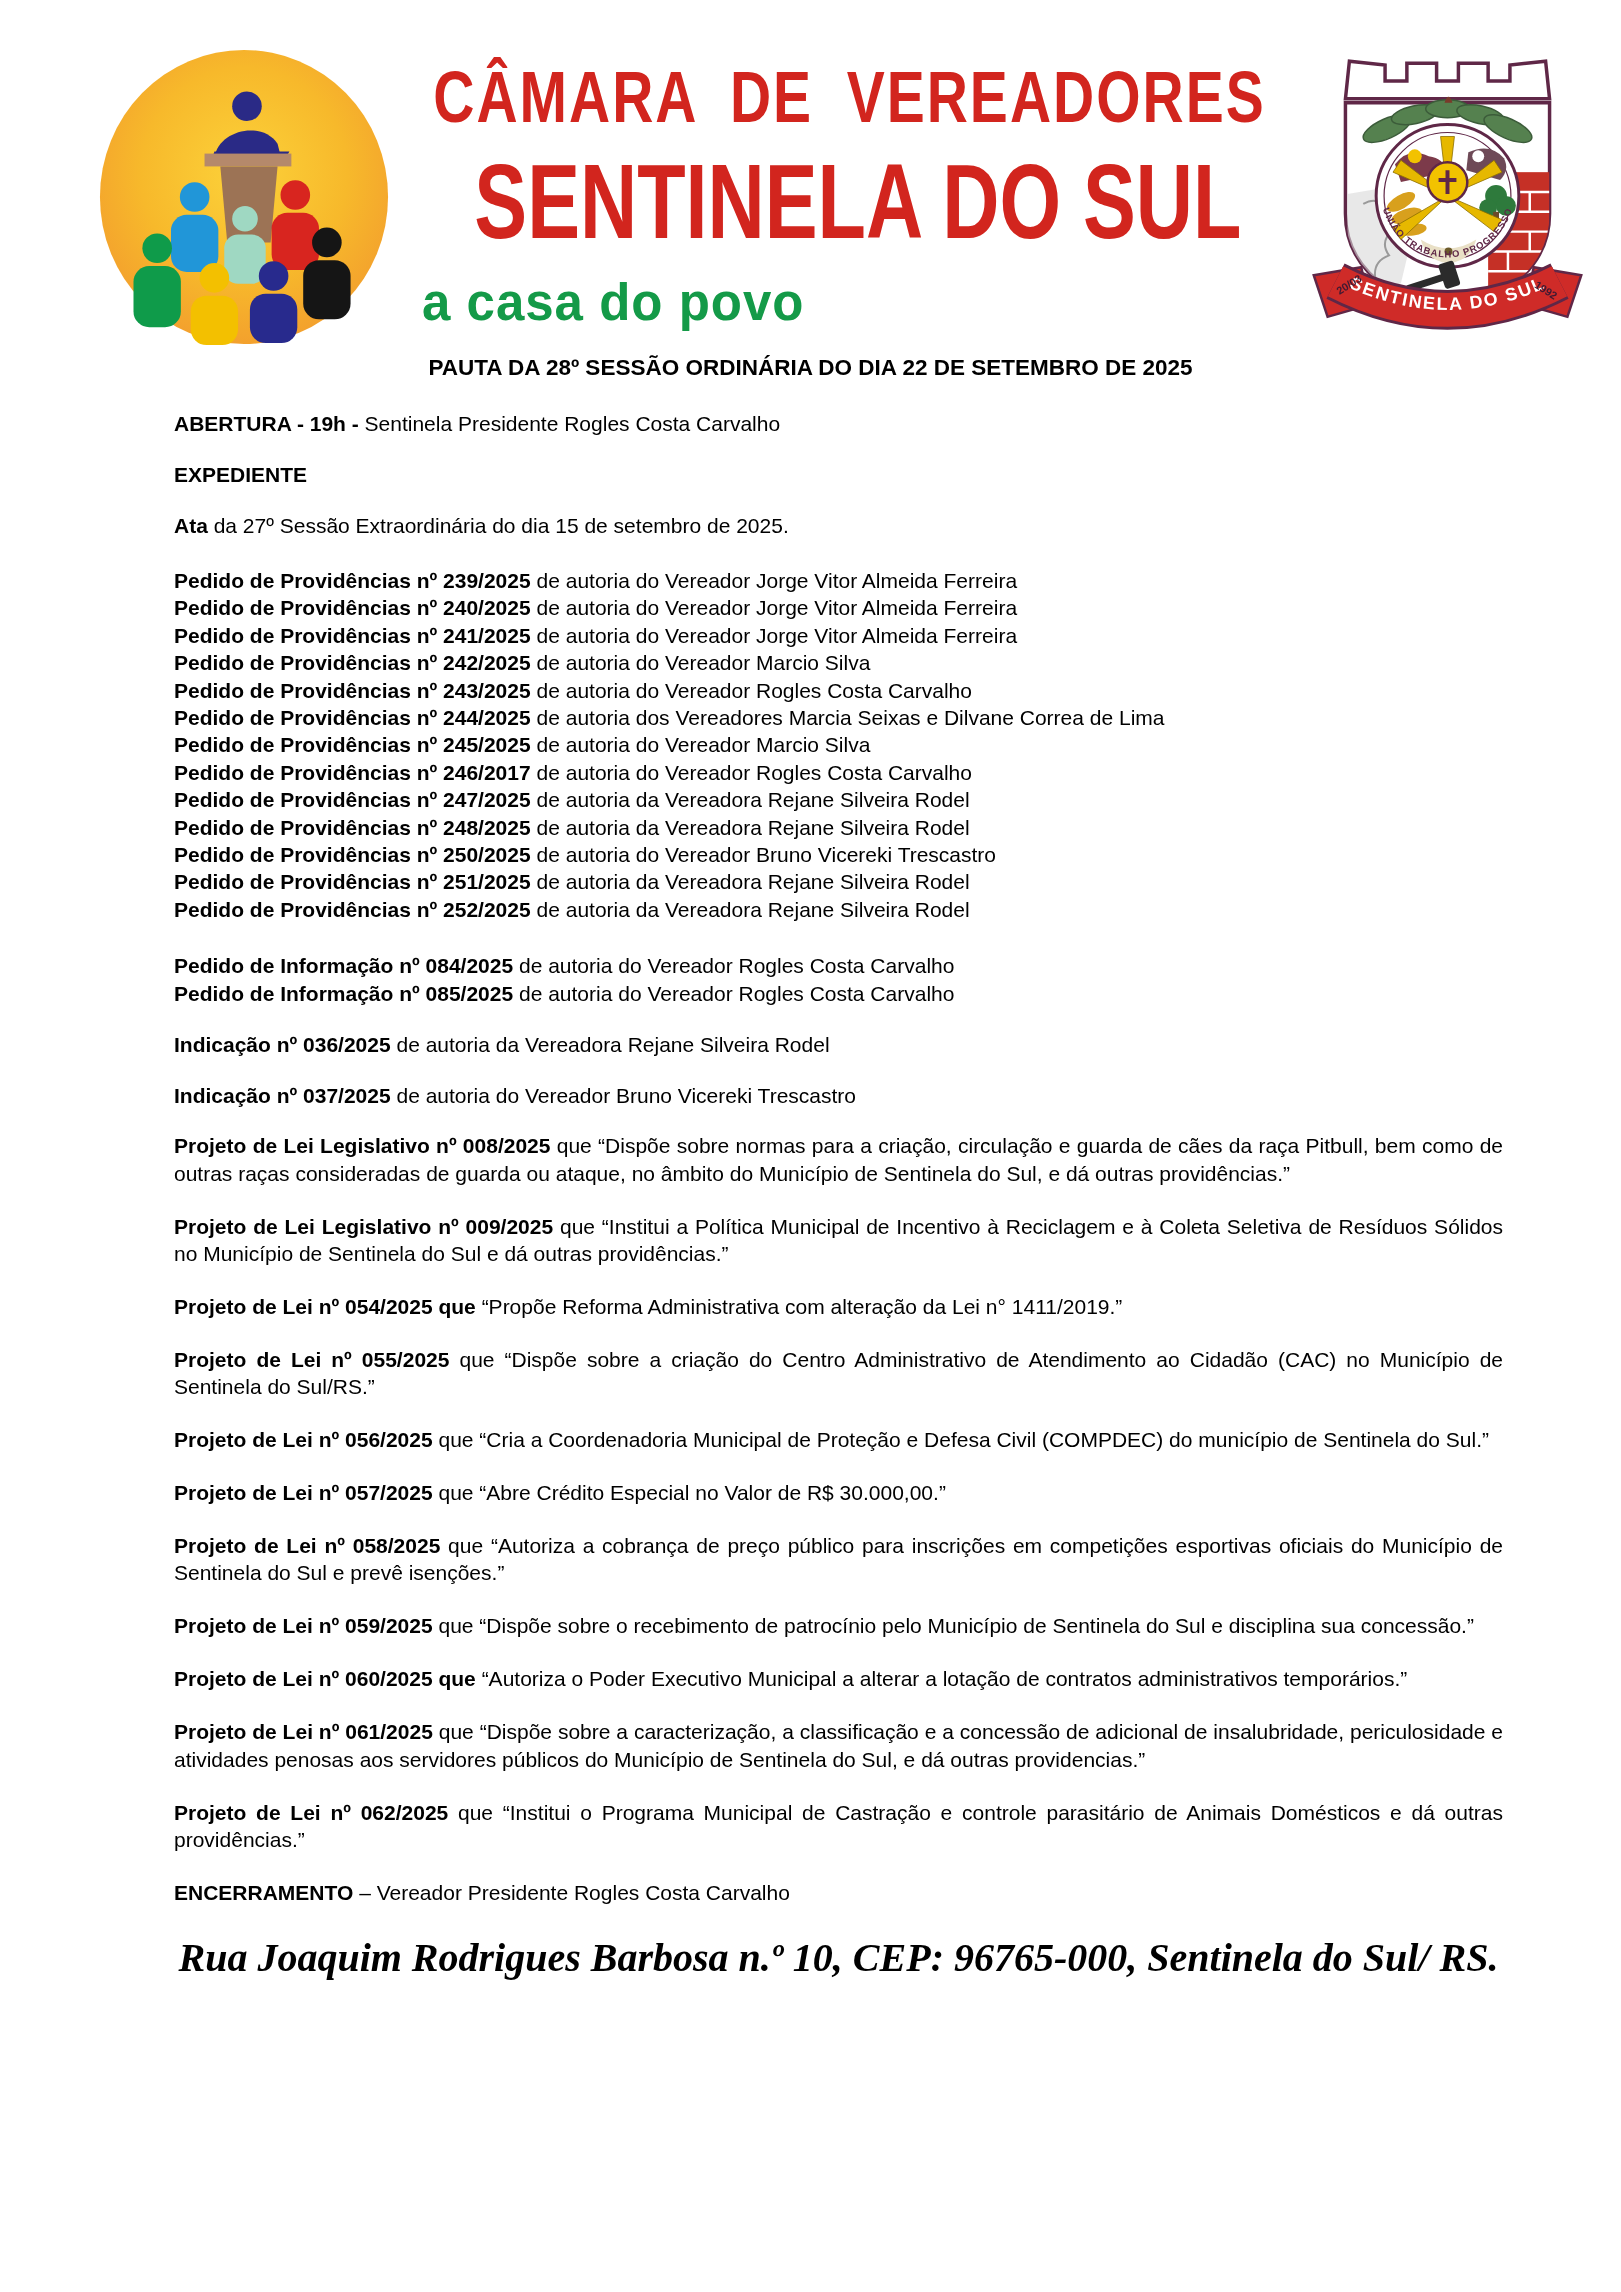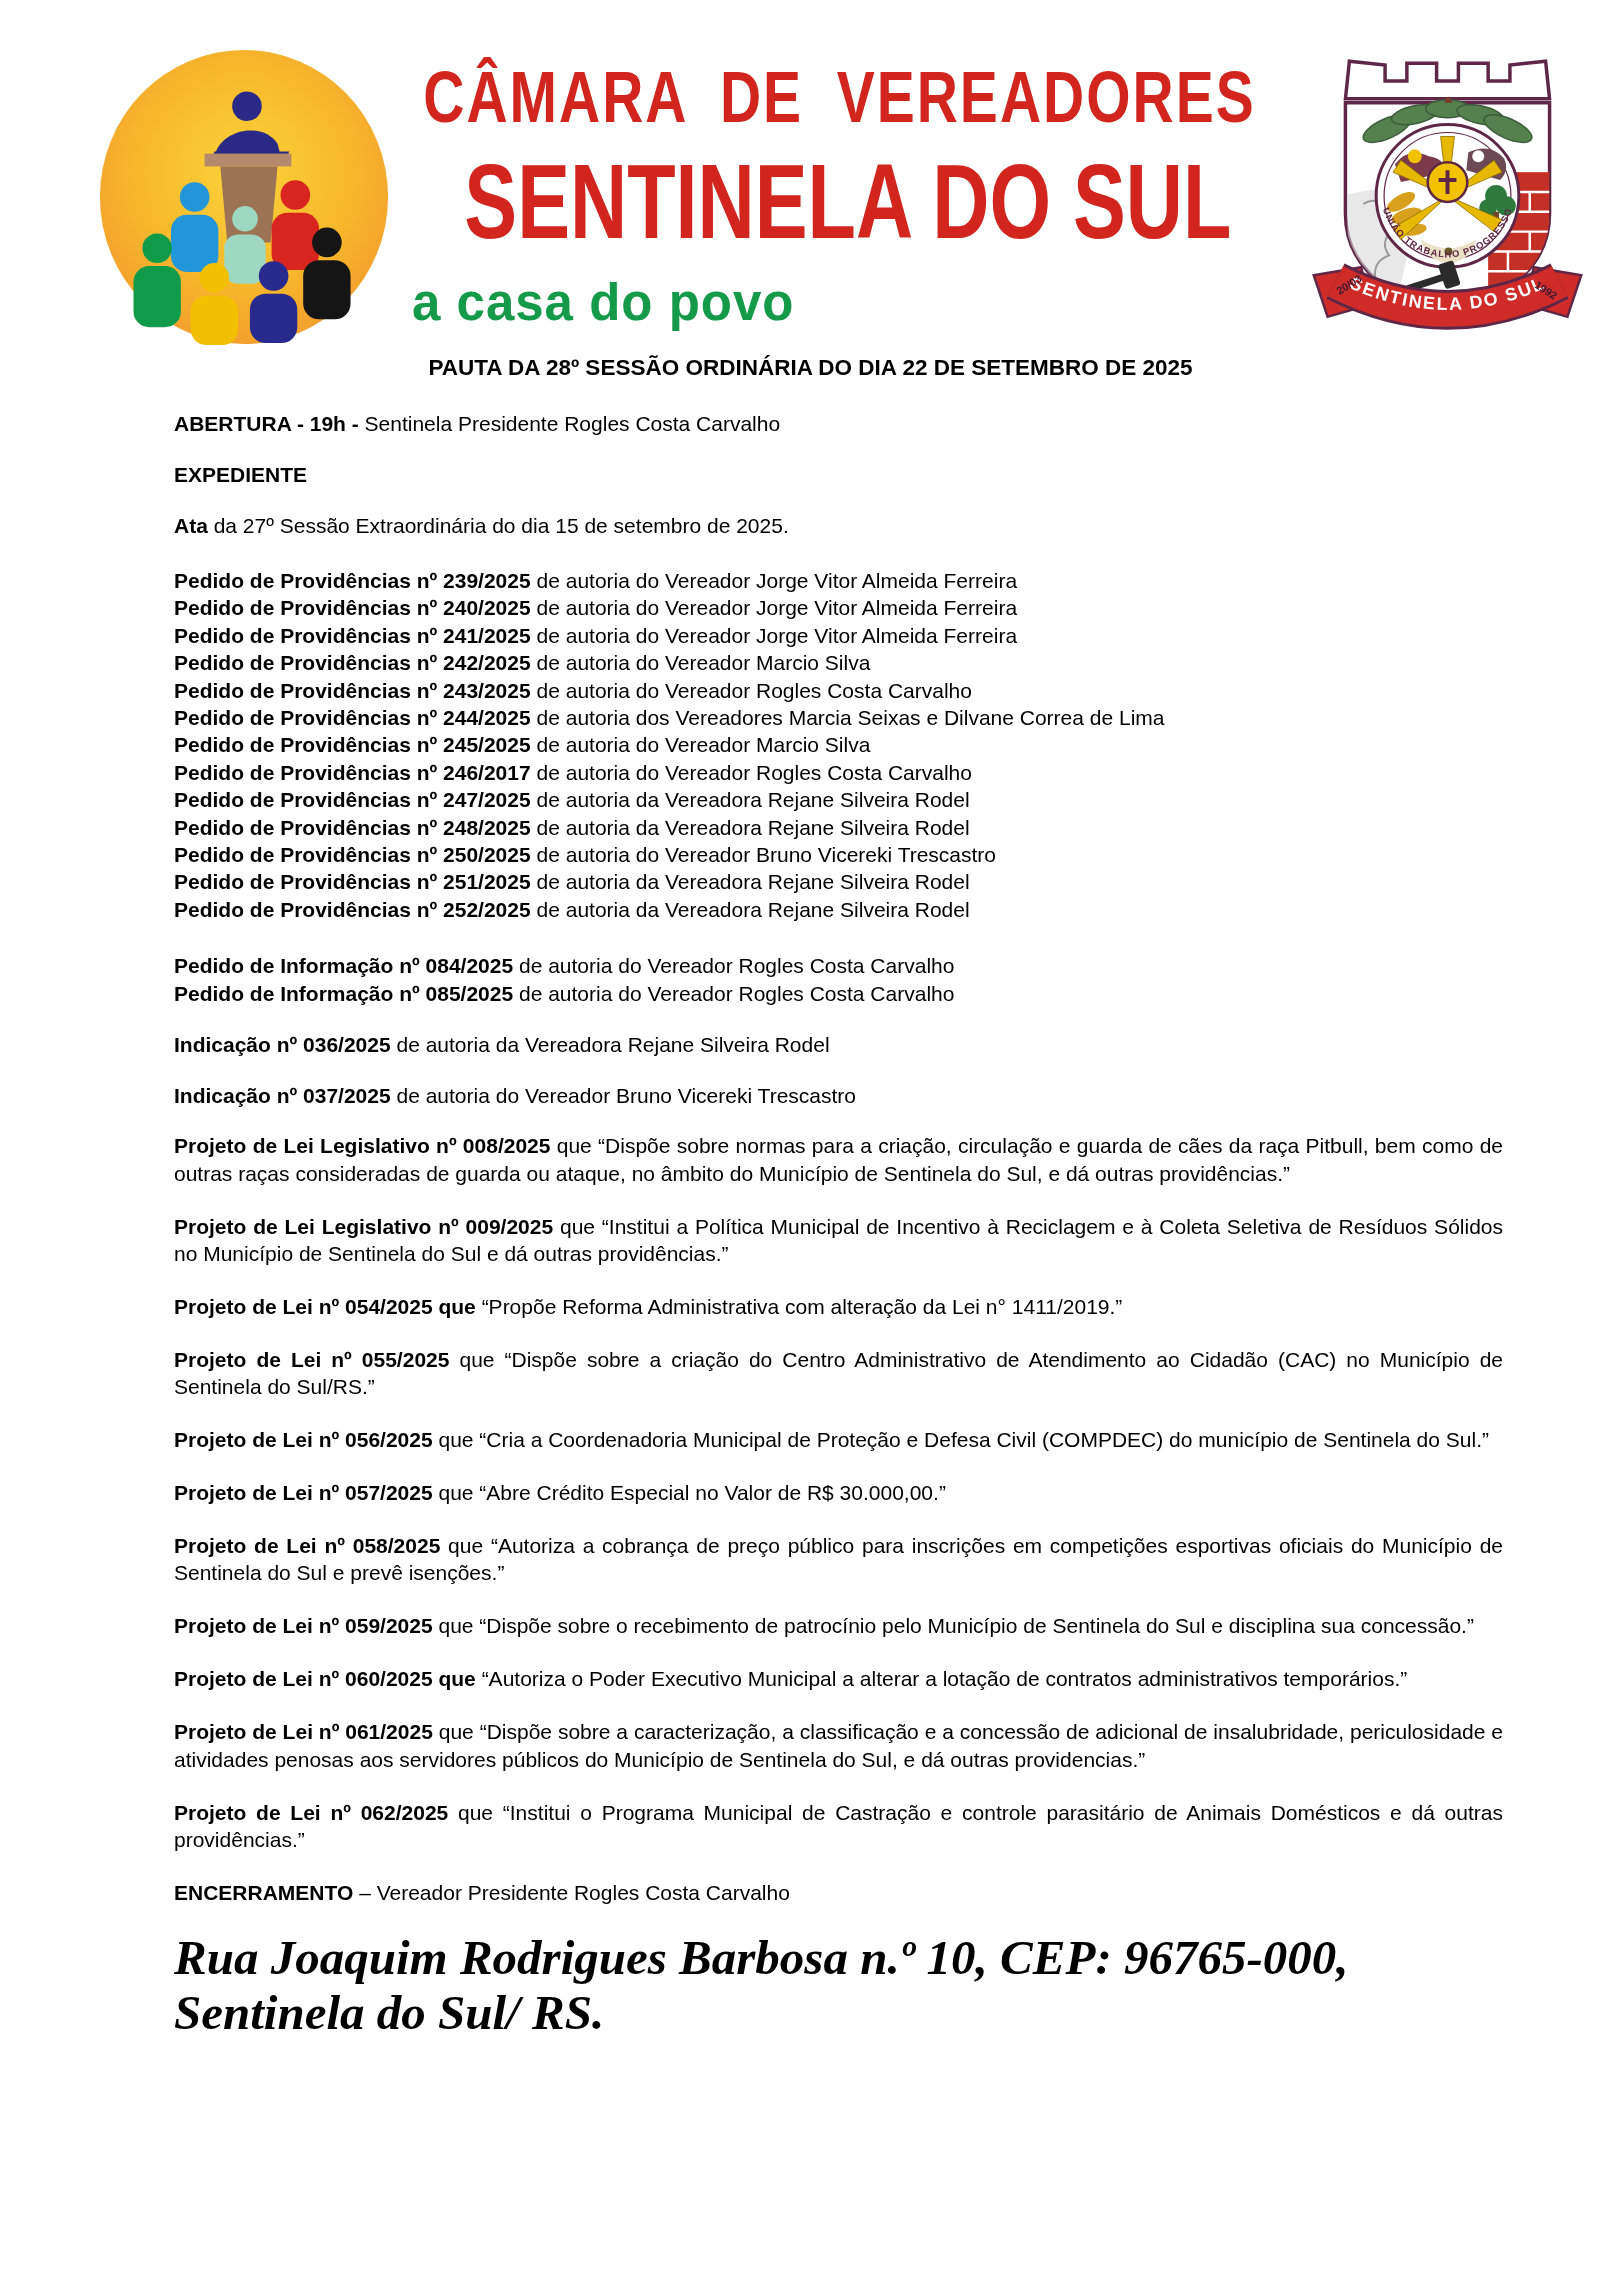--- a/index.html
+++ b/index.html
@@ -3,42 +3,42 @@
 <meta charset="utf-8">
 <style>
   html,body{margin:0;padding:0;background:#ffffff;}
   body{width:1621px;height:2293px;position:relative;overflow:hidden;
        font-family:"Liberation Sans",sans-serif;color:#000;}
 
   
   .header{position:relative;height:345px;}
   .logo-svg{position:absolute;left:96px;top:49px;}
   .crest-svg{position:absolute;left:1284px;top:45px;}
-  .org-block{position:absolute;left:412px;top:65px;width:855px;}
+  .org-block{position:absolute;left:422px;top:65px;width:855px;}
   .org-line1{text-align:center;height:86px;}
   .org-line1 span{display:inline-block;font-weight:bold;font-size:57px;color:#d2251e;
       letter-spacing:2px;word-spacing:15.7px;transform:scale(1.0,1.28);transform-origin:50% 60%;white-space:nowrap;}
   .org-line2{text-align:center;height:116px;}
   .org-line2 span{display:inline-block;font-weight:bold;font-size:90px;color:#d2251e;
       transform:scale(0.88,1.18);transform-origin:50% 55%;white-space:nowrap;}
   .org-line3{text-align:left;padding-right:13.7px;margin-top:5.9px;}
   .org-line3 span{font-weight:bold;font-size:51px;color:#149a48;letter-spacing:1px;}
 
   
   .doc-title{text-align:center;font-weight:bold;font-size:22.5px;margin:9.8px 0 0 0;}
   .content{margin:29px 118px 0 174px;font-size:21px;line-height:27.4px;}
   .para{margin:0 0 23.5px 0;}
   .para.justify{text-align:justify;margin-bottom:25.5px;}
   .tight-list{margin:0 0 27.4px 0;}
   .line{line-height:27.4px;}
   b{font-weight:bold;}
 
   
-  .footer{text-align:left;font-family:"Liberation Serif",serif;
-          font-style:italic;font-weight:bold;font-size:49px;line-height:55px;color:#000;}
+  .footer{text-align:center;font-family:"Liberation Serif",serif;
+          font-style:italic;font-weight:bold;font-size:40px;line-height:55px;color:#000;}
 </style>
 </head>
 <body>
 
 <div class="header">
 
   <svg class="logo-svg" width="296" height="296" viewBox="0 0 300 300">
     <defs>
       <radialGradient id="gl" cx="50%" cy="42%" r="65%">
         <stop offset="0%" stop-color="#fcd23a"></stop>

